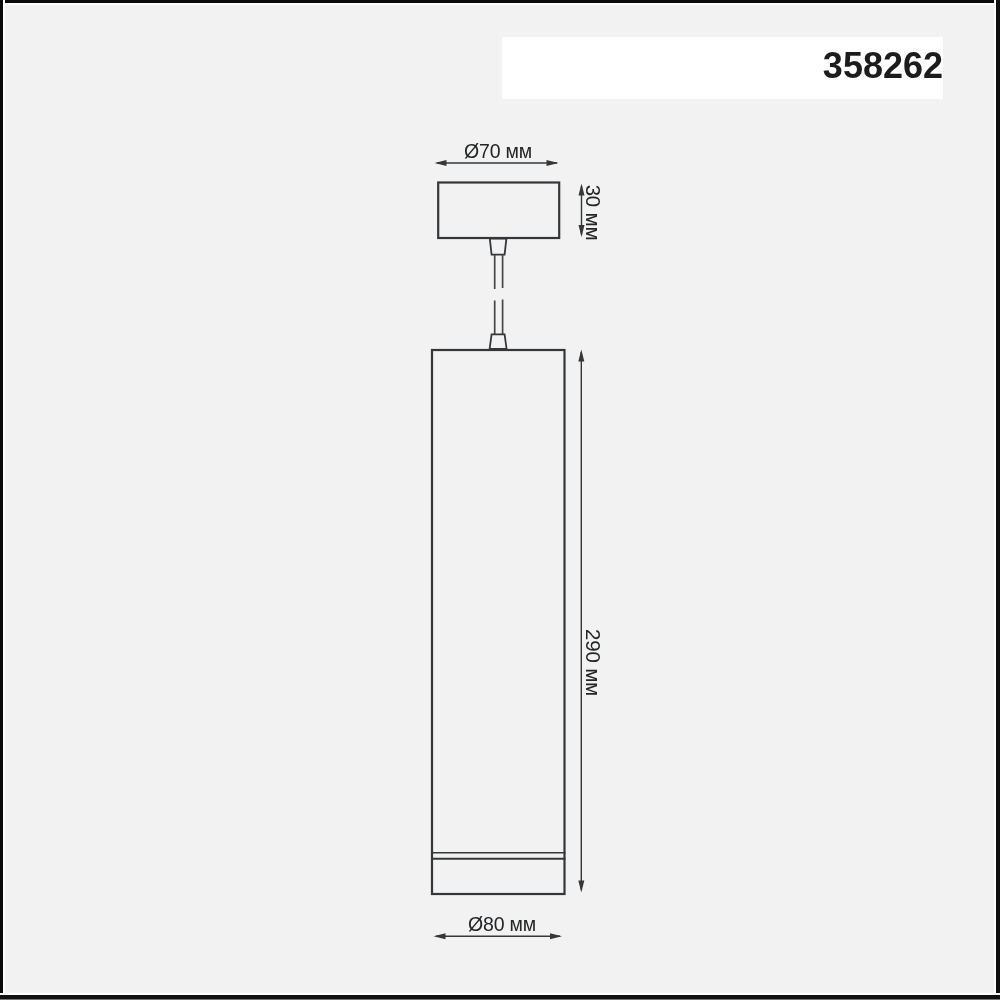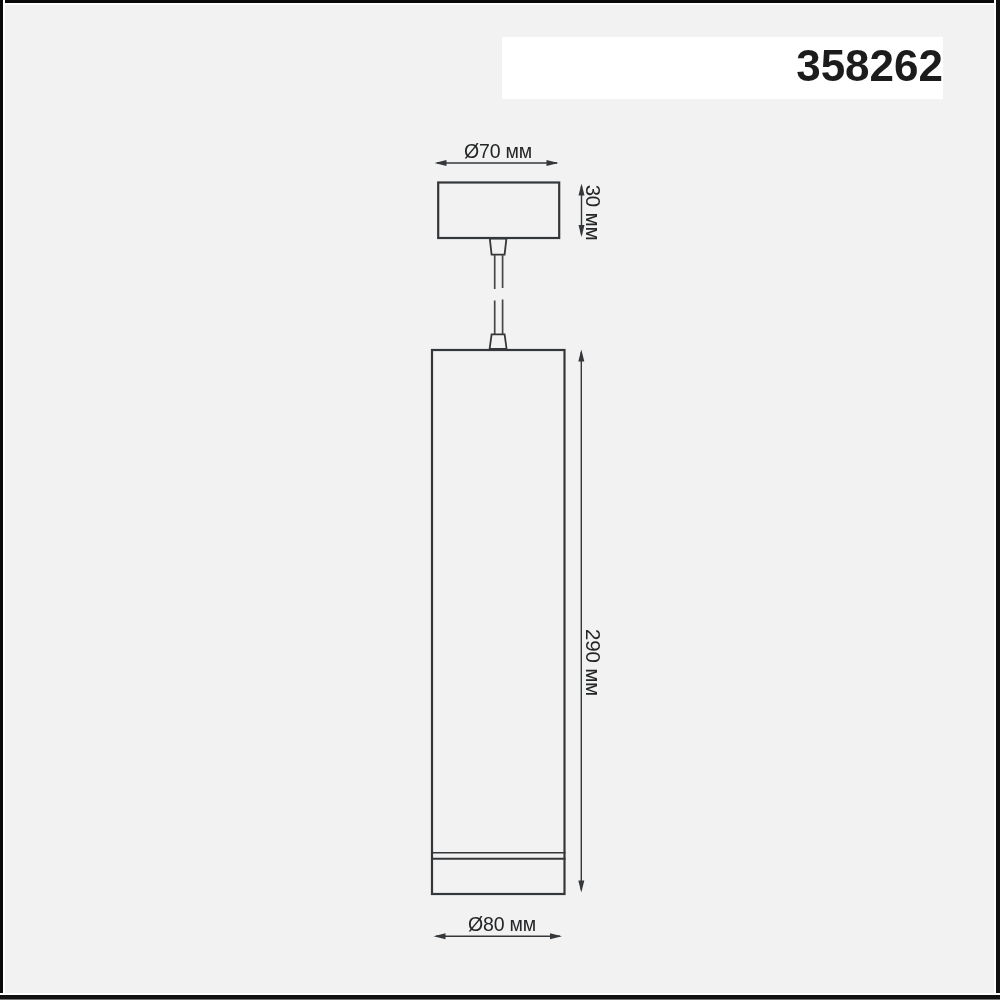--- a/index.html
+++ b/index.html
@@ -17,21 +17,21 @@
 
 <div class="abs" style="left:996px;top:0;width:4px;height:1000px;background:#111111;"></div>
 <div class="abs" style="left:994.3px;top:0;width:1.7px;height:1000px;background:#ffffff;"></div>
 
 <div class="abs" style="left:0;top:995px;width:1000px;height:3.5px;background:#111111;"></div>
 <div class="abs" style="left:0;top:998.5px;width:1000px;height:1.5px;background:#757575;"></div>
 <div class="abs" style="left:0;top:993.2px;width:1000px;height:1.8px;background:#ffffff;"></div>
 
 <div class="abs" style="left:502px;top:37px;width:441px;height:62px;background:#ffffff;"></div>
 
-<div class="abs" style="left:502px;top:40px;width:441px;height:52px;font-weight:bold;font-size:44px;line-height:52px;color:#1c1c1c;text-align:right;letter-spacing:0px;">358262</div>
+<div class="abs" style="left:502px;top:40px;width:441px;height:52px;font-weight:bold;font-size:36px;line-height:52px;color:#1c1c1c;text-align:right;letter-spacing:0px;">358262</div>
 
 <svg class="abs" style="left:0;top:0;" width="1000" height="1000" viewBox="0 0 1000 1000" fill="none">
 
   <text x="498" y="158" font-size="19.5" fill="#232527" text-anchor="middle" font-family="Liberation Sans" letter-spacing="-0.2">Ø70 мм</text>
 
   <g stroke="#35383b" stroke-width="1.4">
     <line x1="437" y1="163" x2="557" y2="163"></line>
   </g>
   <g fill="#35383b" stroke="none">
     <path d="M 434.5 163 l 12 -3 l 0 6 z"></path>

